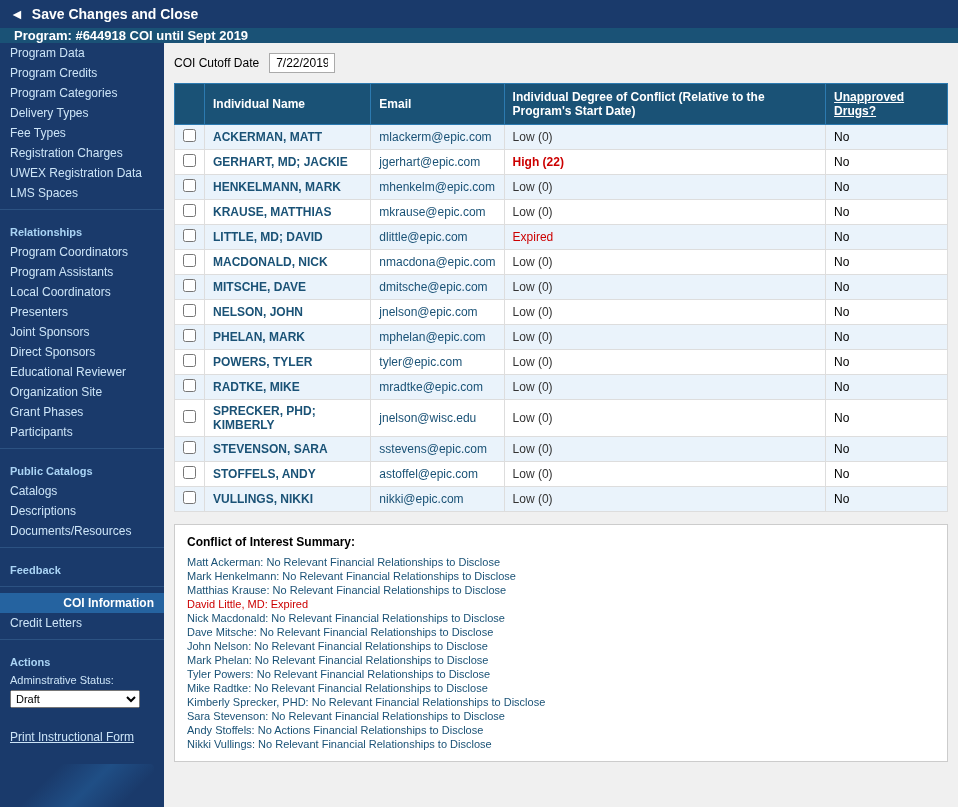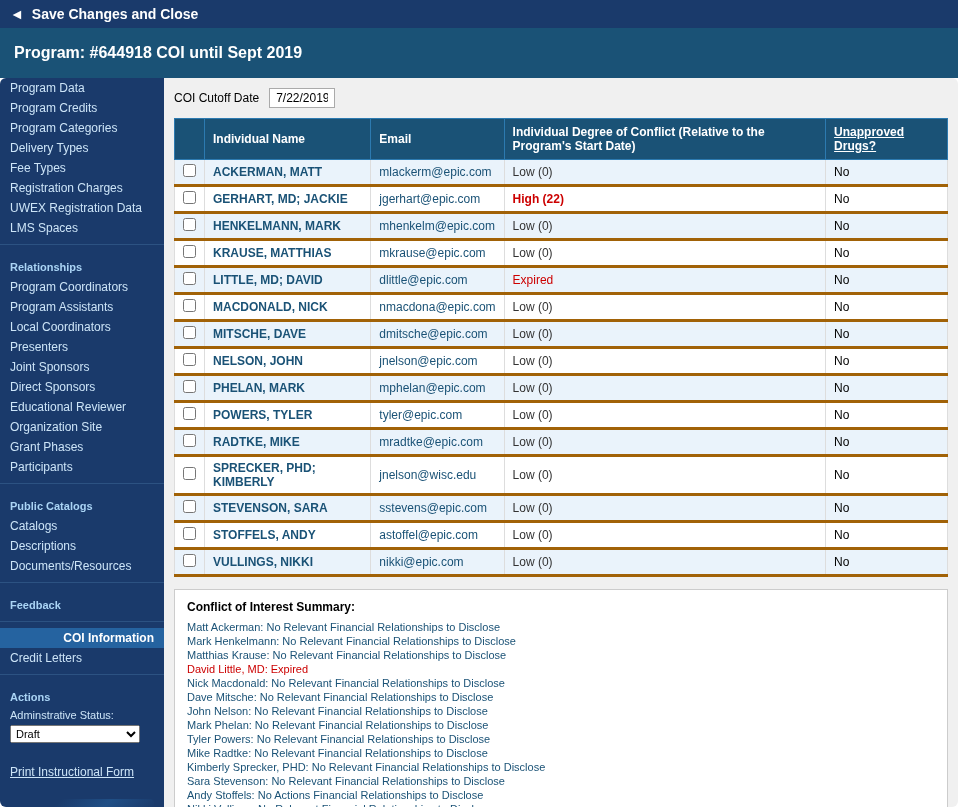--- a/index.html
+++ b/index.html
@@ -13,30 +13,29 @@
       font-weight: bold;
       display: flex;
       align-items: center;
       gap: 8px;
       cursor: pointer;
     }
 
     #program-header {
       background: #1a5276;
       color: #fff;
-      padding: 16px 14px;
-      font-size: 16px;
+      padding: 0 14px;
+      font-size: 13px;
       font-weight: bold;
     }
 
     #main-layout {
       display: flex;
       flex: 1;
       overflow: hidden;
-      border-radius: 6px;
     }
 
     #sidebar {
       width: 164px;
       background: #1a3a6b;
       color: #fff;
       overflow-y: auto;
       flex-shrink: 0;
       padding-bottom: 20px;
     }
@@ -101,21 +100,21 @@
       text-align: left;
       font-weight: bold;
       border: 1px solid #2c7ab0;
     }
 
     .coi-table thead th.underline {
       text-decoration: underline;
     }
 
     .coi-table tbody tr {
-      border-bottom: 3px solid #a16207;
+      border-bottom: 1px solid #a16207;
     }
 
     .coi-table tbody tr:nth-child(odd) {
       background: #eaf3fb;
     }
     .coi-table tbody tr:nth-child(even) {
       background: #fff;
     }
 
     .coi-table tbody td {

